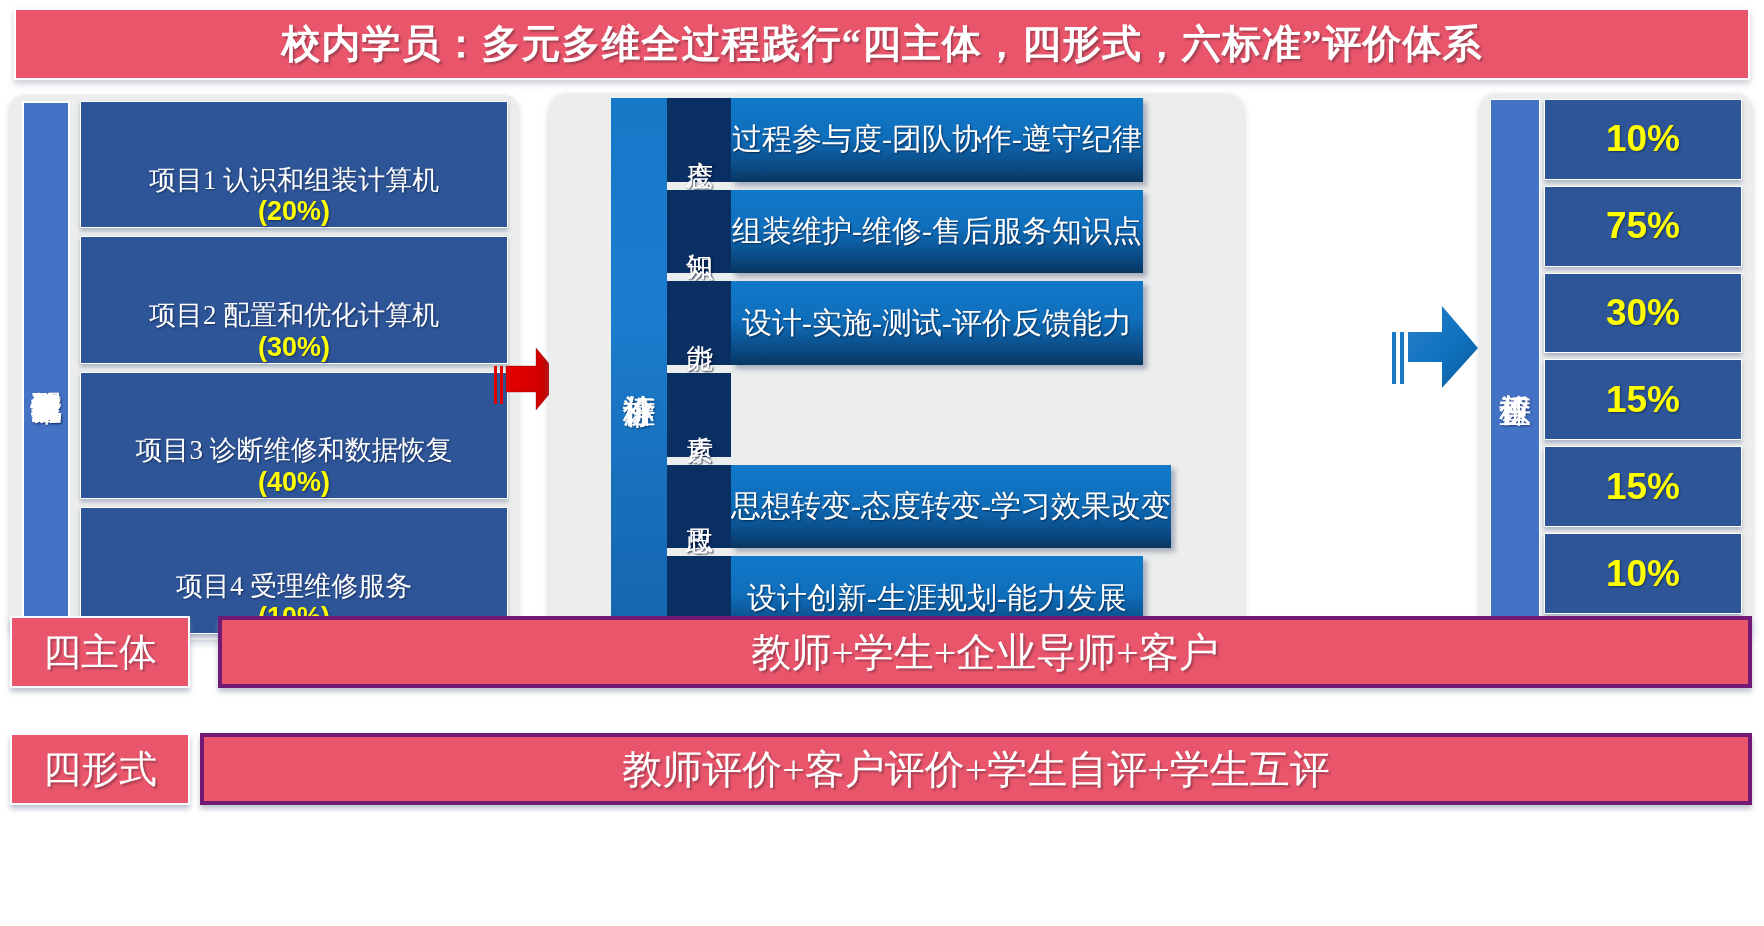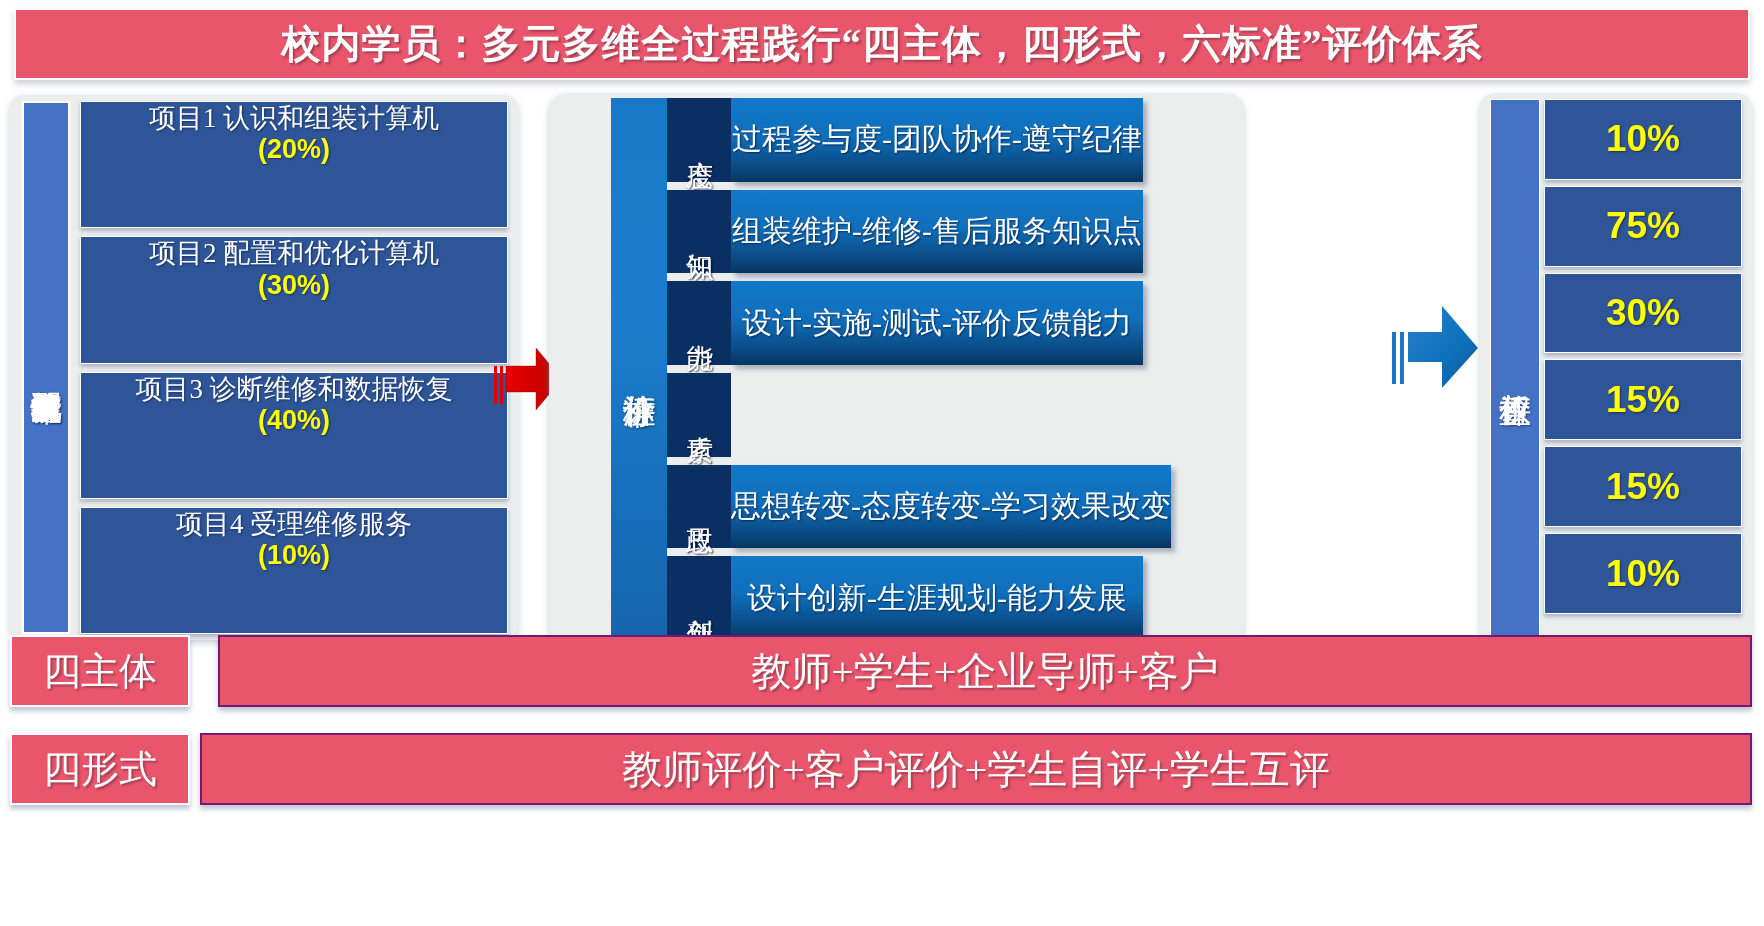--- a/index.html
+++ b/index.html
@@ -44,21 +44,21 @@
   }
   .proj-col{
     position:absolute; left:70px; top:6px; width:428px; height:533px;
     display:flex; flex-direction:column; gap:8px;
   }
   .proj-box{
     flex:1;
     background:#2e5597;
     border:1px solid #ffffff;
     display:flex; flex-direction:column;
-    align-items:center; justify-content:flex-start;
+    align-items:center; justify-content:flex-end;
     box-shadow:0 3px 4px rgba(120,135,165,.55);
   }
   .proj-box .t1{
     color:#ffffff; font-size:27px; line-height:1.2; white-space:nowrap;
     text-shadow:1px 1px 2px rgba(10,25,60,.6);
   }
   .proj-box .t2{
     color:#ffff00; font-size:27px; font-weight:700;
     font-family:"Liberation Sans", sans-serif;
     text-shadow:1px 1px 2px rgba(10,25,60,.6);
@@ -139,31 +139,31 @@
     font-family:"Liberation Sans", sans-serif;
     box-shadow:0 3px 4px rgba(120,135,165,.55);
     text-shadow:1px 1px 2px rgba(10,25,60,.6);
   }
 
   
   .bottom-row{
     position:absolute; left:10px; height:72px; width:1742px;
     display:flex; gap:10px;
   }
-  .bottom-row.r1{ top:635px;gap:28px; }
+  .bottom-row.r1{ top:616px;gap:28px; }
   .bottom-row.r2{ top:733px; }
   .br-label{
     width:180px; background:#e9556b; border:2px solid #ffffff;
     display:flex; align-items:center; justify-content:center;
     color:#ffffff; font-size:38px;
     box-shadow:0 4px 5px rgba(130,140,165,.5);
     text-shadow:2px 2px 2px rgba(80,40,50,.45);
   }
   .br-value{
-    flex:1; background:#e9556b; border:2px solid #701a75;
+    flex:1; background:#e9556b; border:4px solid #701a75;
     display:flex; align-items:center; justify-content:center;
     color:#ffffff; font-size:40px; white-space:nowrap;
     box-shadow:0 4px 5px rgba(130,140,165,.5);
     text-shadow:2px 2px 2px rgba(80,40,50,.45);
   }
 </style>
 </head>
 <body>
 
 <div id="root">

